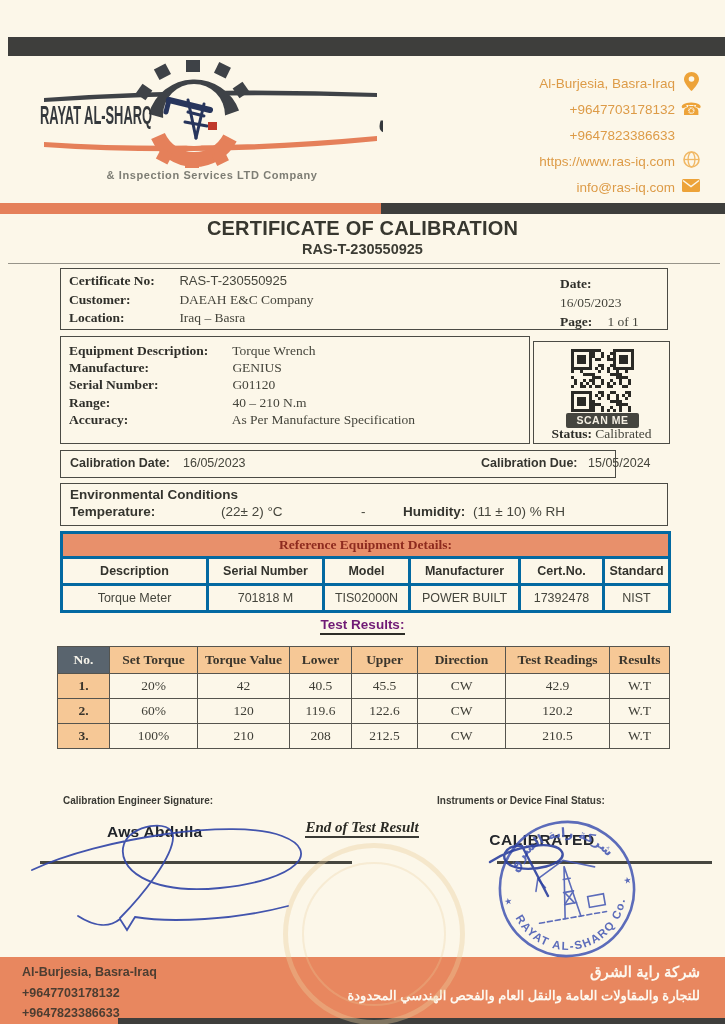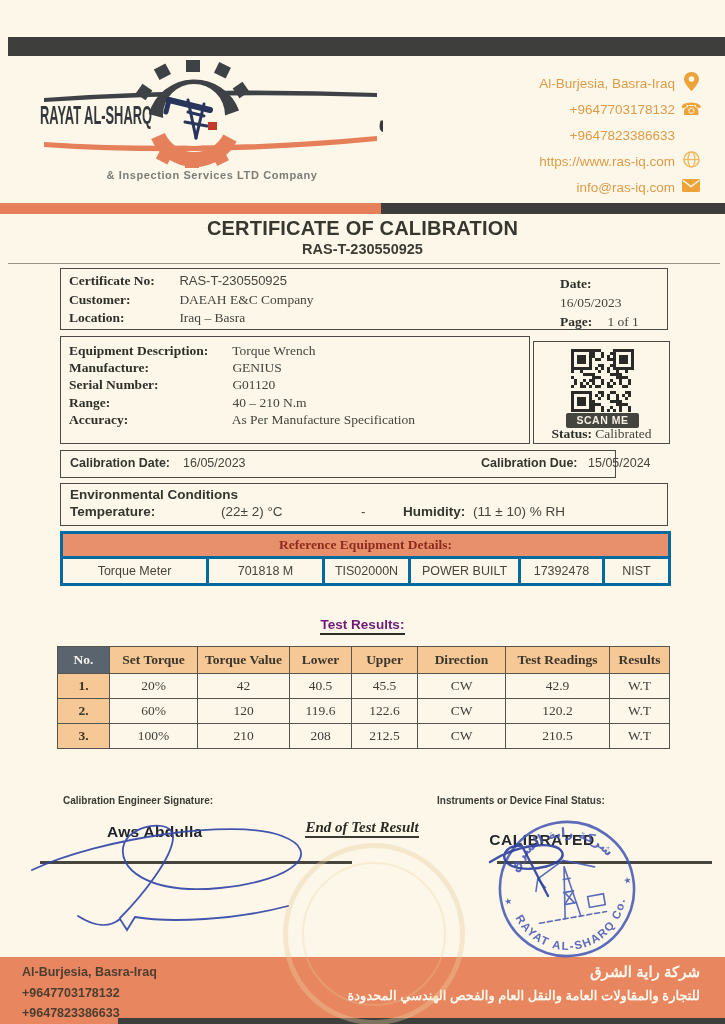--- a/index.html
+++ b/index.html
@@ -729,20 +729,28 @@
         <col style="width:116px">
         <col style="width:86px">
         <col style="width:110px">
         <col style="width:84px">
         <col style="width:66px">
       </colgroup>
     <tbody>
         <tr>
           <td colspan="6" class="ref-title-cell">Reference Equipment Details:</td>
         </tr>
+    <tr class="ref-head">
+      <th>Description</th>
+      <th>Serial Number</th>
+      <th>Model</th>
+      <th>Manufacturer</th>
+      <th>Cert.No.</th>
+      <th>Standard</th>
+    </tr>
     <tr class="ref-data">
       <td>Torque Meter</td>
       <td>701818 M</td>
       <td>TIS02000N</td>
       <td>POWER BUILT</td>
       <td>17392478</td>
       <td>NIST</td>
     </tr>
   </tbody>
     </table>

